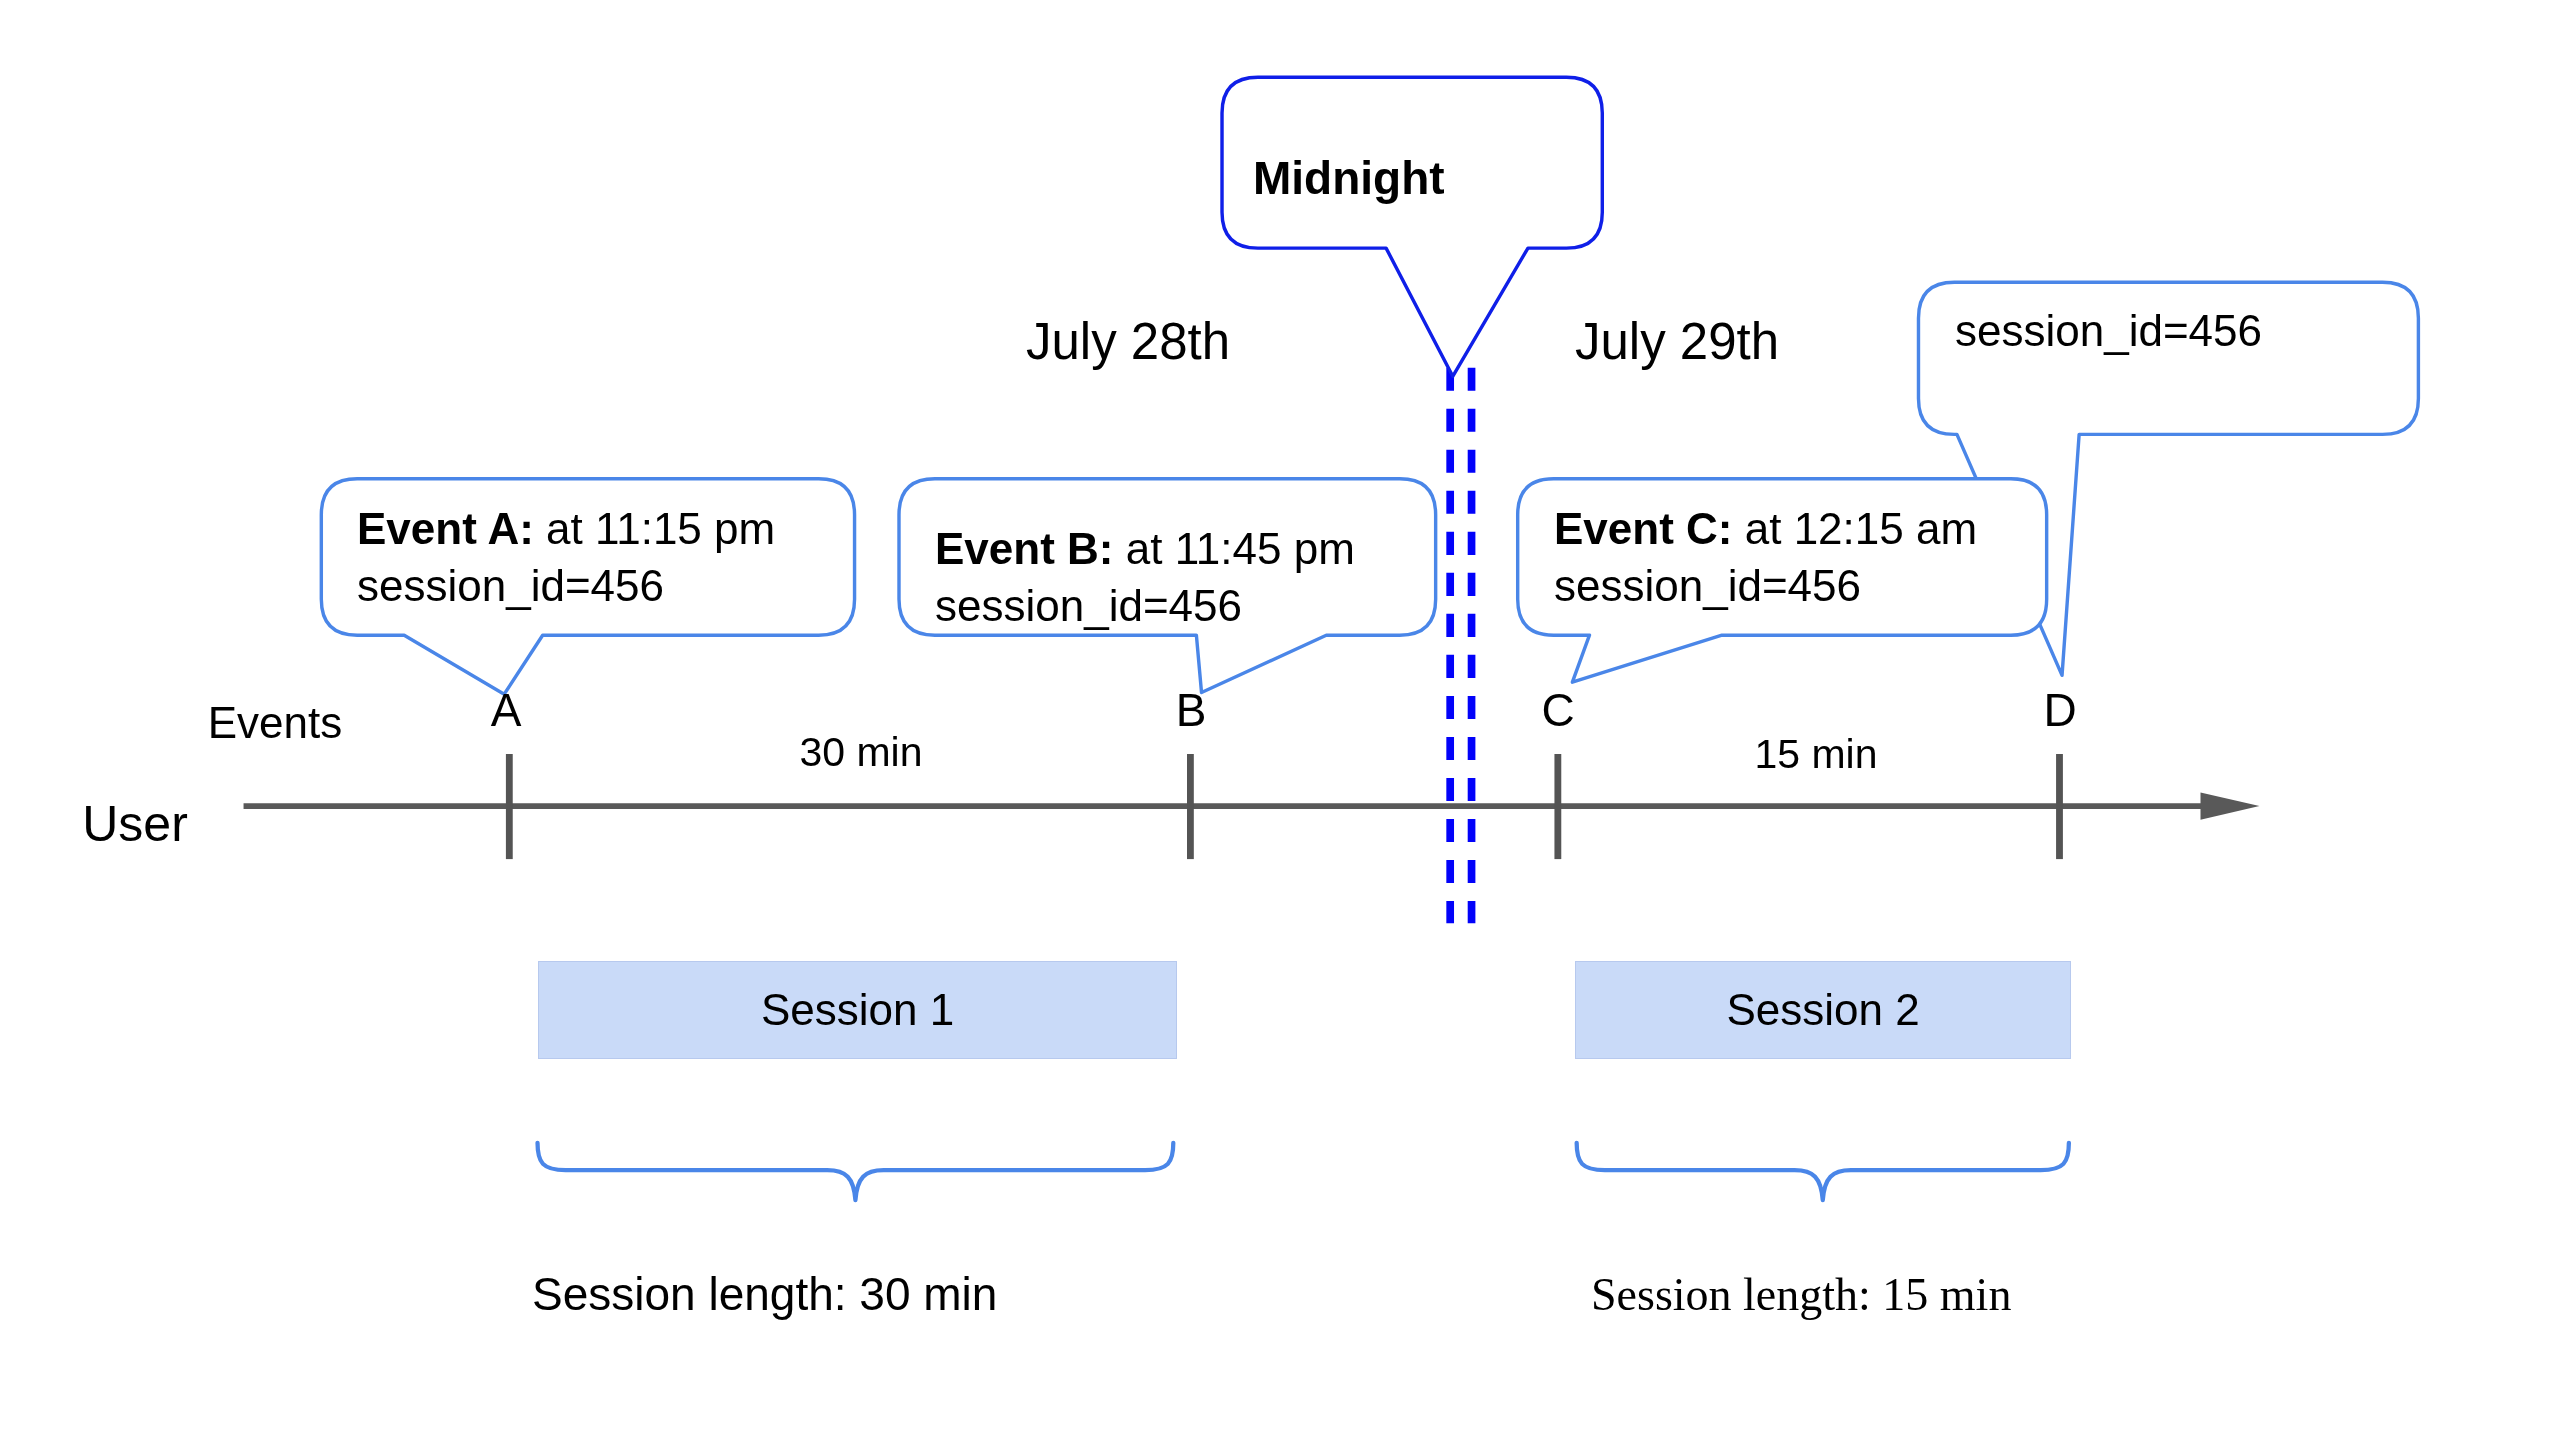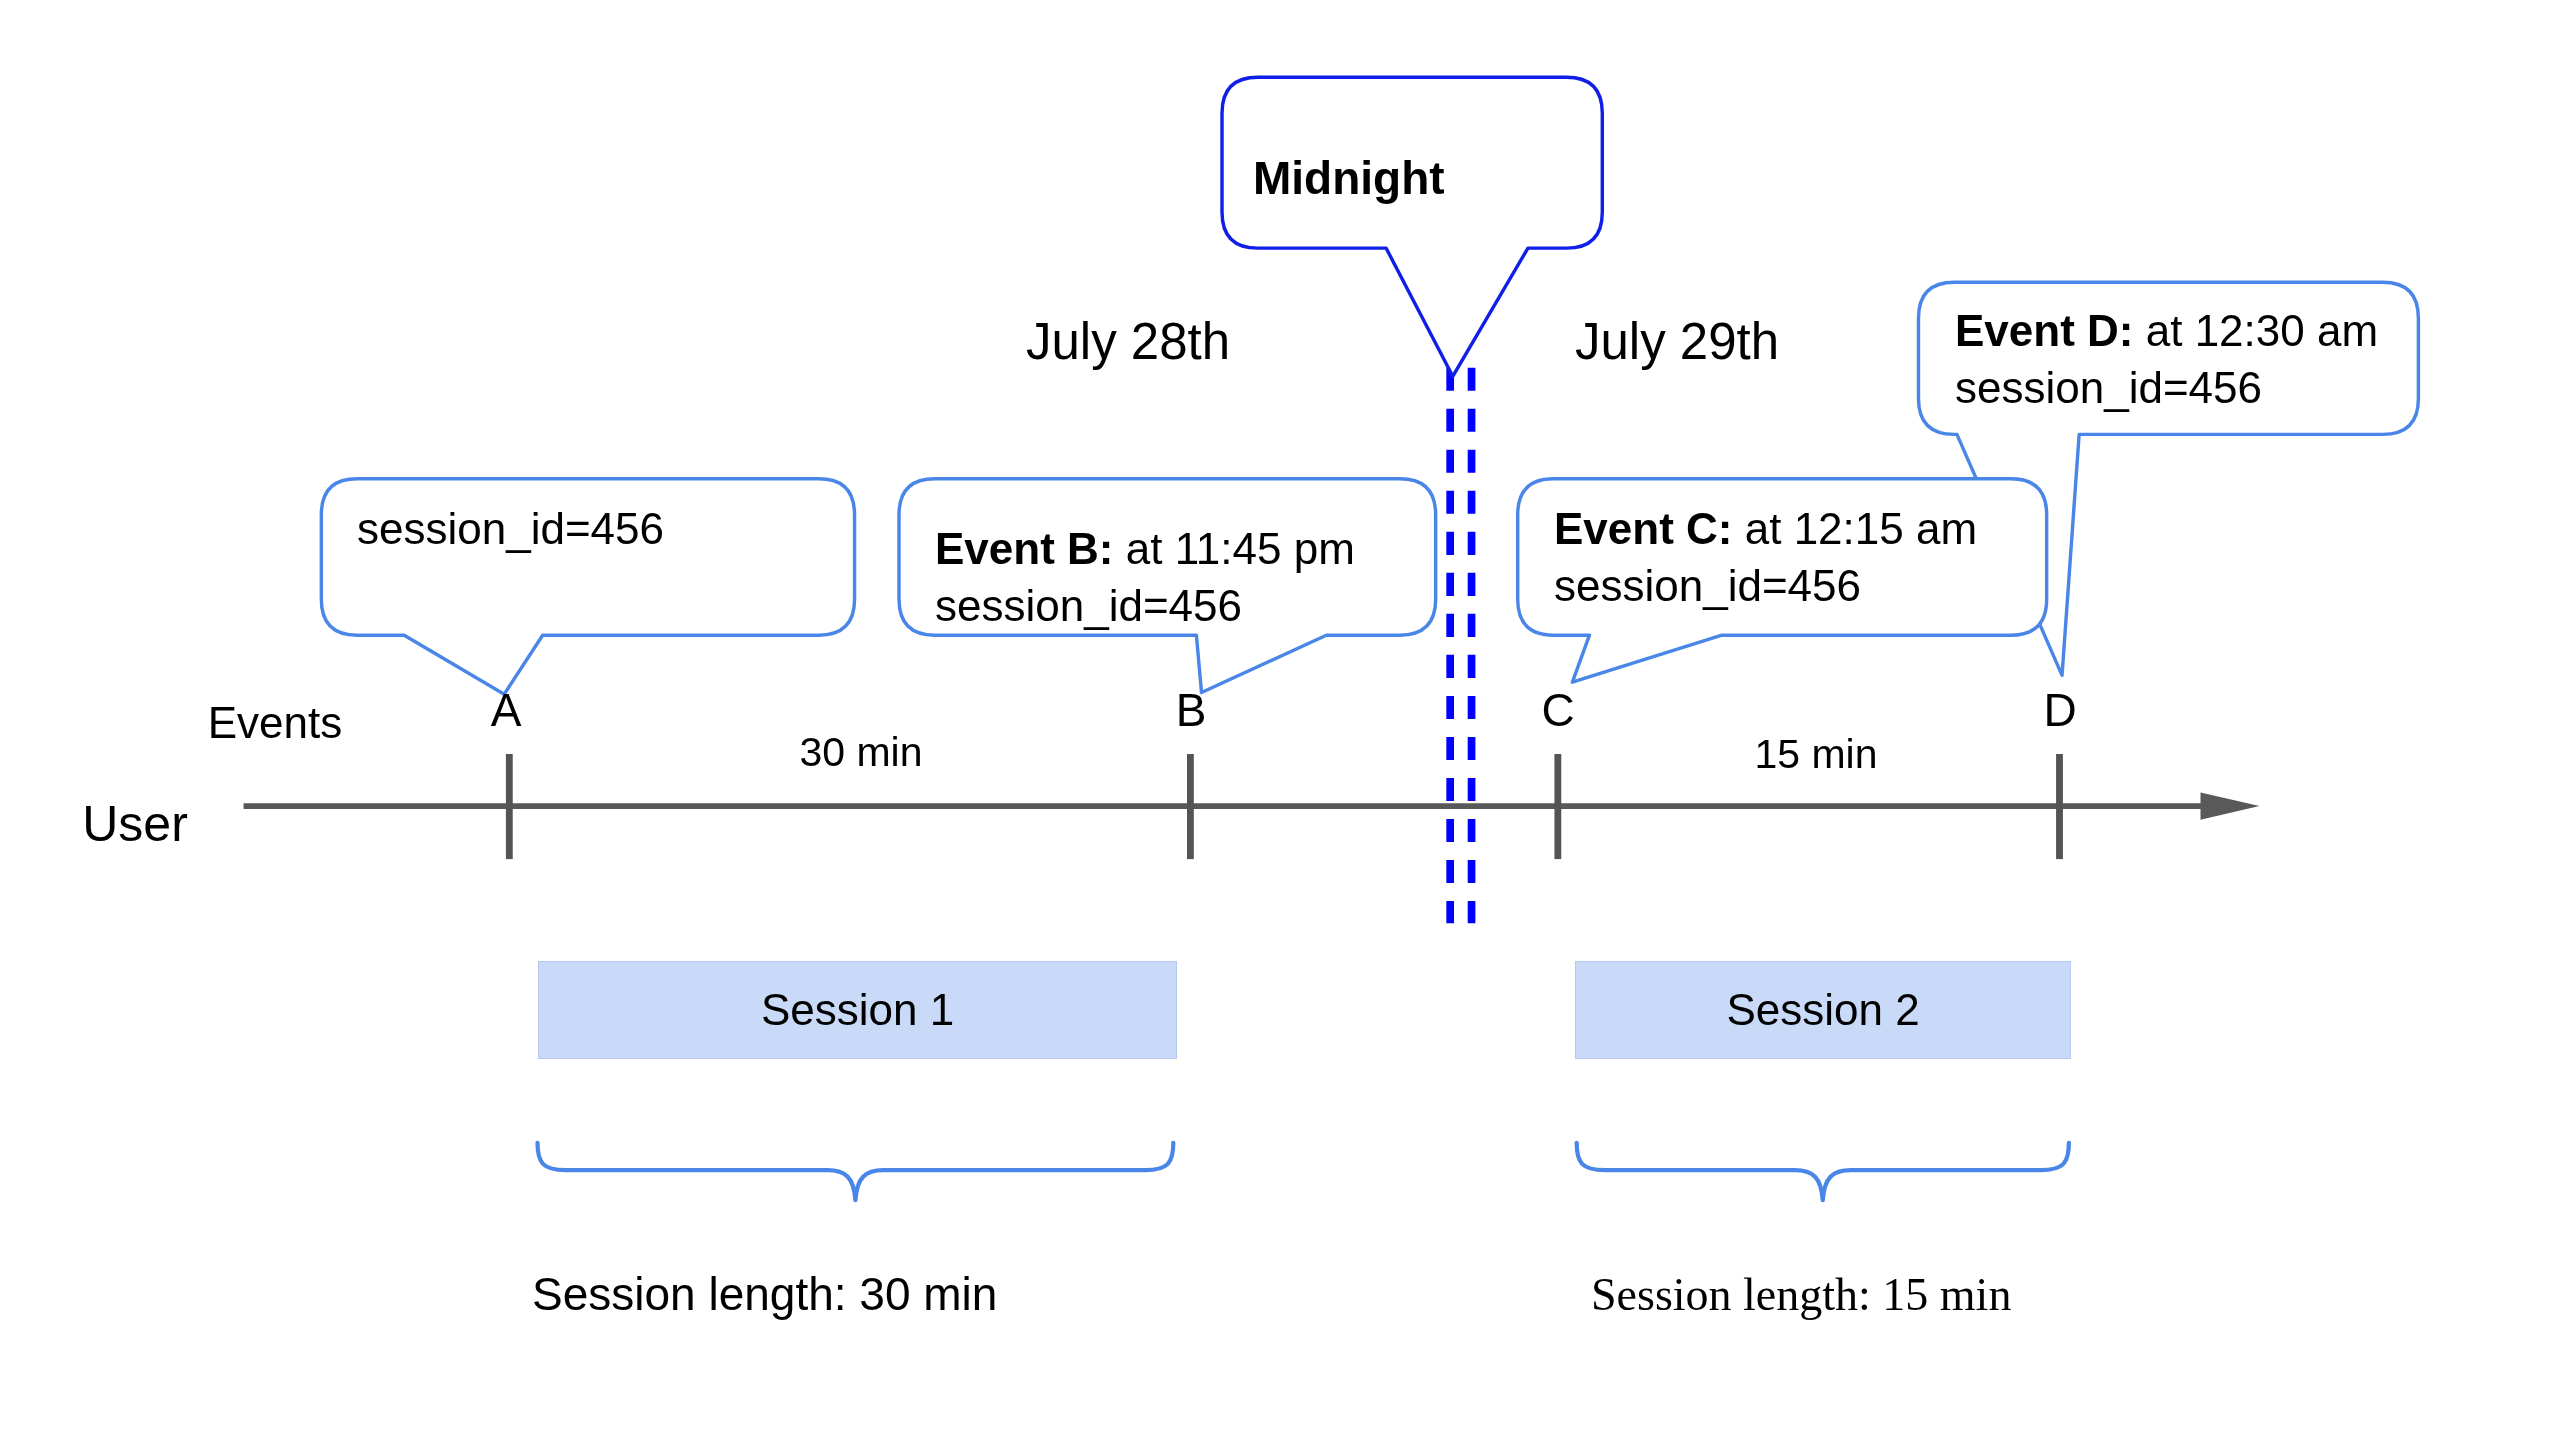--- a/index.html
+++ b/index.html
@@ -79,32 +79,32 @@
     <path class="brace" d="M 629 1337 C 629 1360 635 1369 662 1369 L 968 1369 C 990 1369 999 1378 1001 1404 C 1003 1378 1012 1369 1034 1369 L 1340 1369 C 1367 1369 1373 1360 1373 1337"></path>
     <path class="brace" d="M 1845 1337 C 1845 1360 1851 1369 1878 1369 L 2100 1369 C 2122 1369 2131 1378 2133 1404 C 2135 1378 2144 1369 2166 1369 L 2388 1369 C 2415 1369 2421 1360 2421 1337"></path>
   </svg>
 
   <div class="t center date-lbl" style="left:1128px;top:341px;">July 28th</div>
   <div class="t center date-lbl" style="left:1677px;top:341px;">July 29th</div>
 
   <div class="t vcenter bold" style="left:1253px;top:178px;font-size:46px;">Midnight</div>
 
   <div class="t bubble-text" style="left:357px;top:500px;">
+    <div><span class="bold">Event A:</span><span> at 11:15 pm</span></div>
     <div>session_id=456</div>
   </div>
   <div class="t bubble-text" style="left:935px;top:520px;">
     <div><span class="bold">Event B:</span><span> at 11:45 pm</span></div>
     <div>session_id=456</div>
   </div>
   <div class="t bubble-text" style="left:1554px;top:500px;">
     <div><span class="bold">Event C:</span><span> at 12:15 am</span></div>
     <div>session_id=456</div>
   </div>
   <div class="t bubble-text" style="left:1955px;top:302px;">
-    <div><span class="bold">Event D:</span><span> at 12:30 am</span></div>
     <div>session_id=456</div>
   </div>
 
   <div class="t center lbl" style="left:275px;top:723px;">Events</div>
   <div class="t center user-lbl" style="left:135px;top:824px;">User</div>
 
   <div class="t center" style="left:506px;top:710px;font-size:46px;">A</div>
   <div class="t center" style="left:1191px;top:710px;font-size:46px;">B</div>
   <div class="t center" style="left:1558px;top:710px;font-size:46px;">C</div>
   <div class="t center" style="left:2060px;top:710px;font-size:46px;">D</div>

